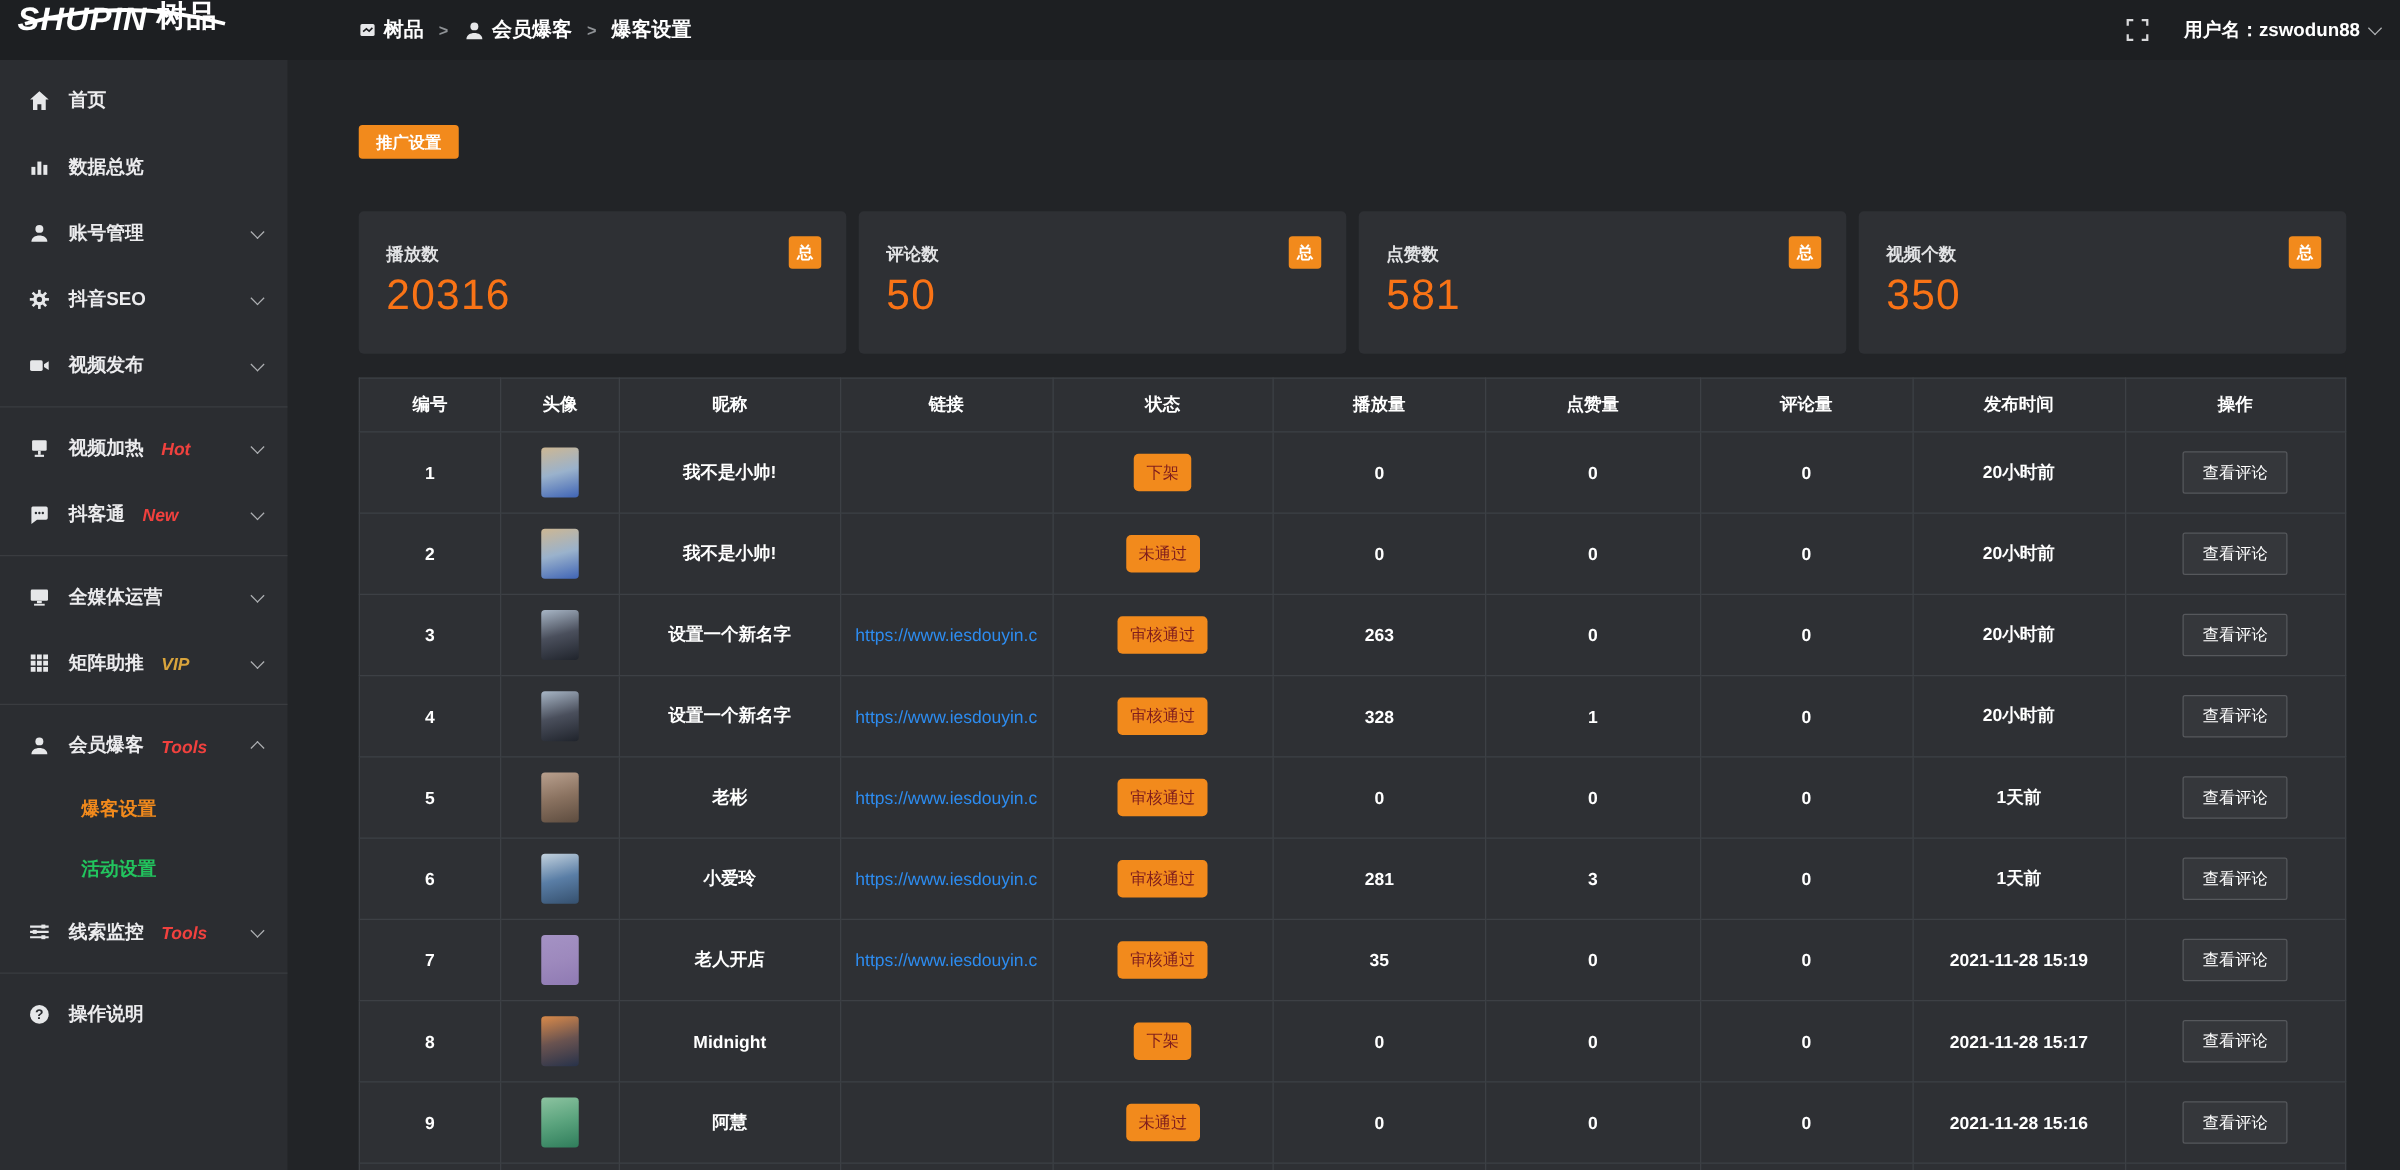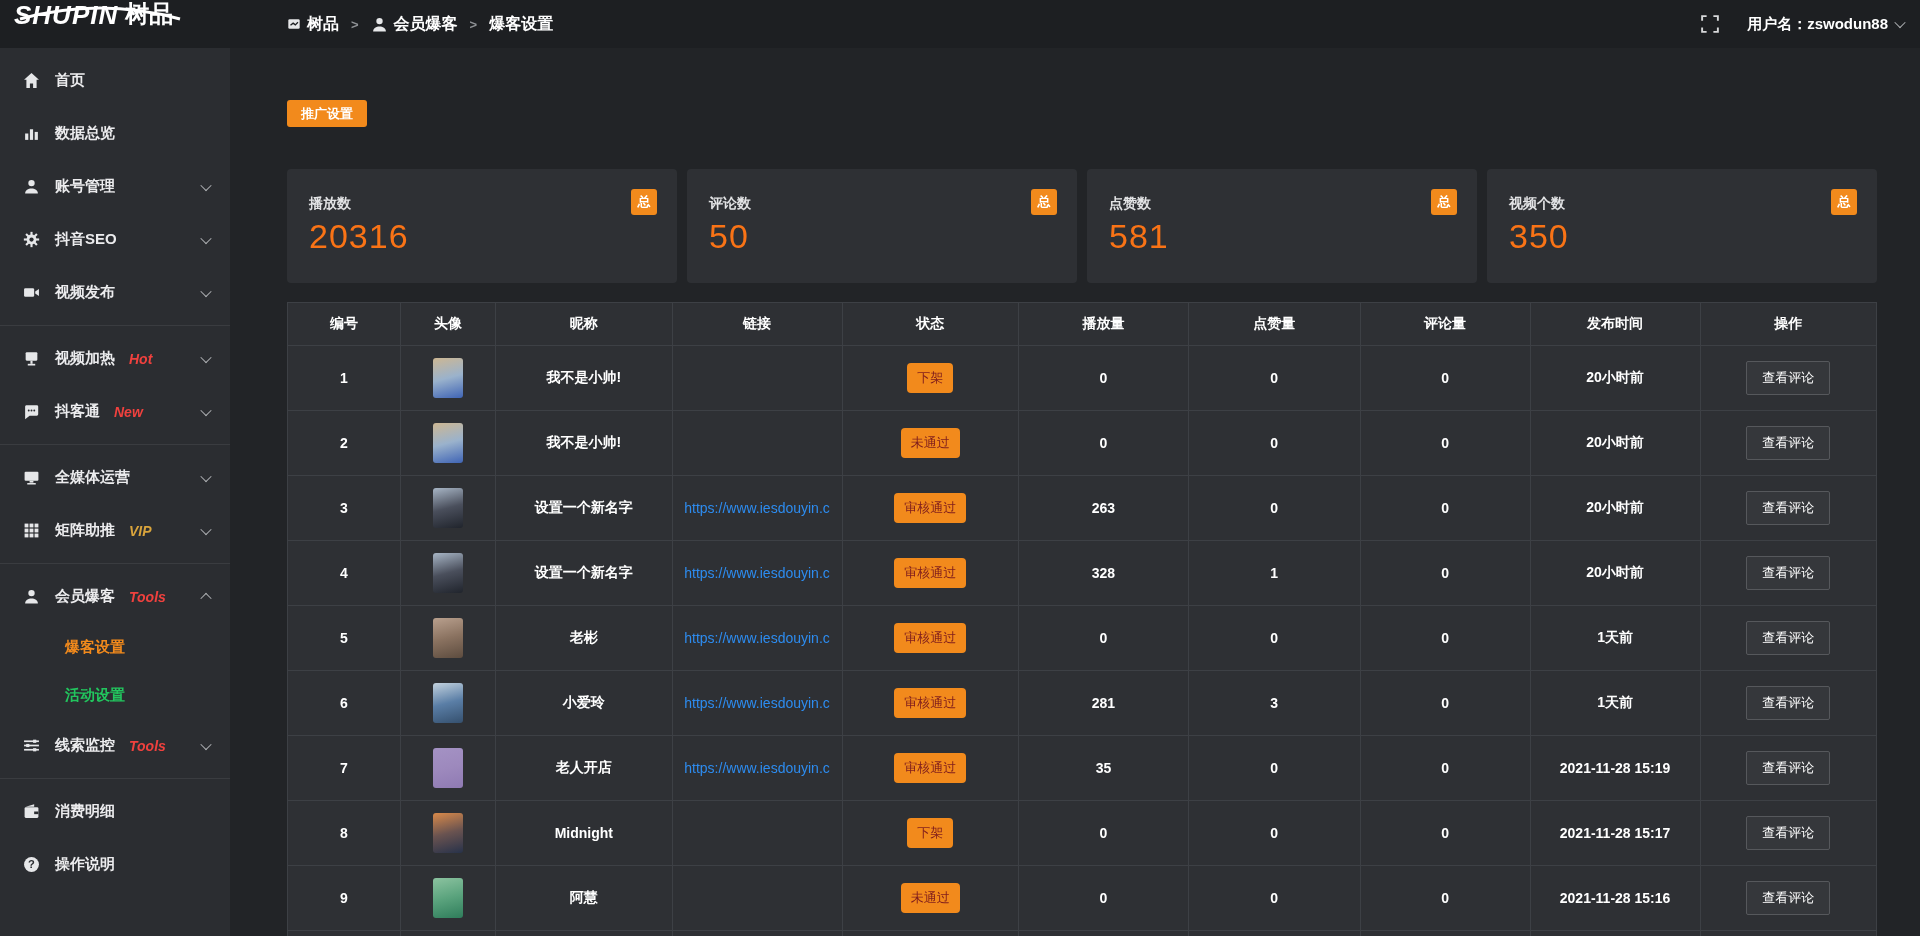--- a/index.html
+++ b/index.html
@@ -284,30 +284,20 @@
           <rect x="9.5" y="2.5" width="3" height="3" fill="#e6e7e9" stroke="none"></rect>
           <rect x="3" y="6.5" width="3" height="3" fill="#e6e7e9" stroke="none"></rect>
           <rect x="9.5" y="10.5" width="3" height="3" fill="#e6e7e9" stroke="none"></rect>
         </svg>
       </span>
       <span>线索监控</span>
       <span class="side-badge" style="color: rgb(240, 65, 62);">Tools</span>
       <i class="chev down"></i>
     </div>
     <div class="side-divider"></div>
-    <div class="side-item">
-      <span class="s-icon">
-        <svg width="17" height="17" viewBox="0 0 16 16" fill="#e6e7e9">
-          <path d="M2.5 3.5l8-2.3v2.3z"></path>
-          <rect x="1.5" y="4" width="13" height="10" rx="1.2"></rect>
-          <rect x="10.5" y="8" width="4" height="2.5" fill="#2b2d31"></rect>
-        </svg>
-      </span>
-      <span>消费明细</span>
-    </div>
     <div class="side-item">
       <span class="s-icon">
         <svg width="17" height="17" viewBox="0 0 16 16">
           <circle cx="8" cy="8" r="7" fill="#e6e7e9"></circle>
           <text x="8" y="11.6" text-anchor="middle" font-size="10.5" font-weight="bold" fill="#2b2d31" font-family="Liberation Sans, sans-serif">?</text>
         </svg>
       </span>
       <span>操作说明</span>
     </div>
   </aside>

